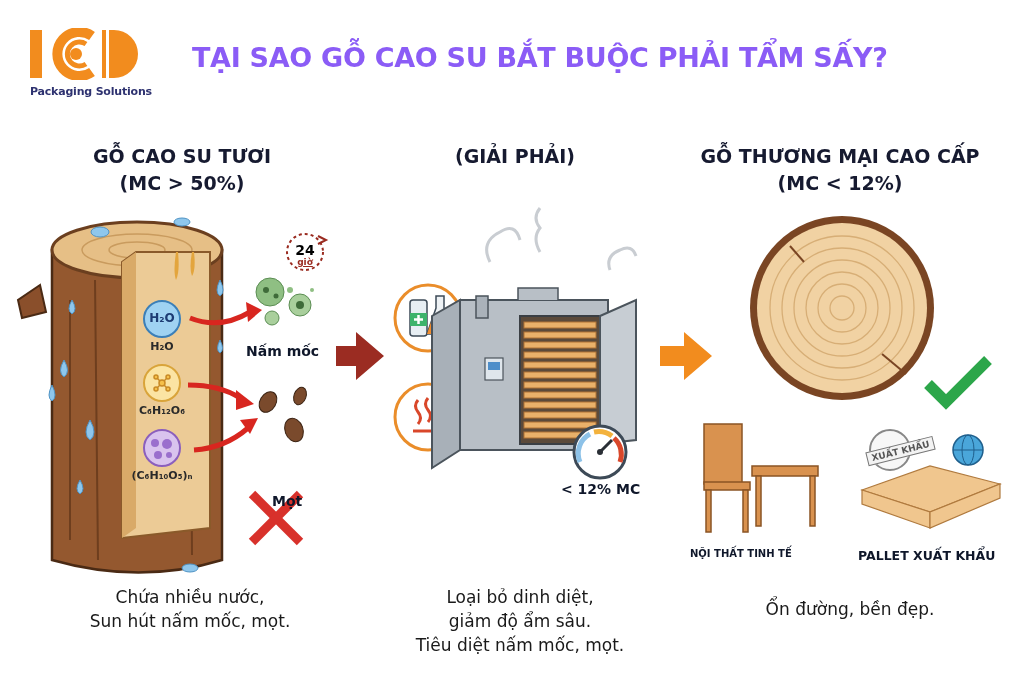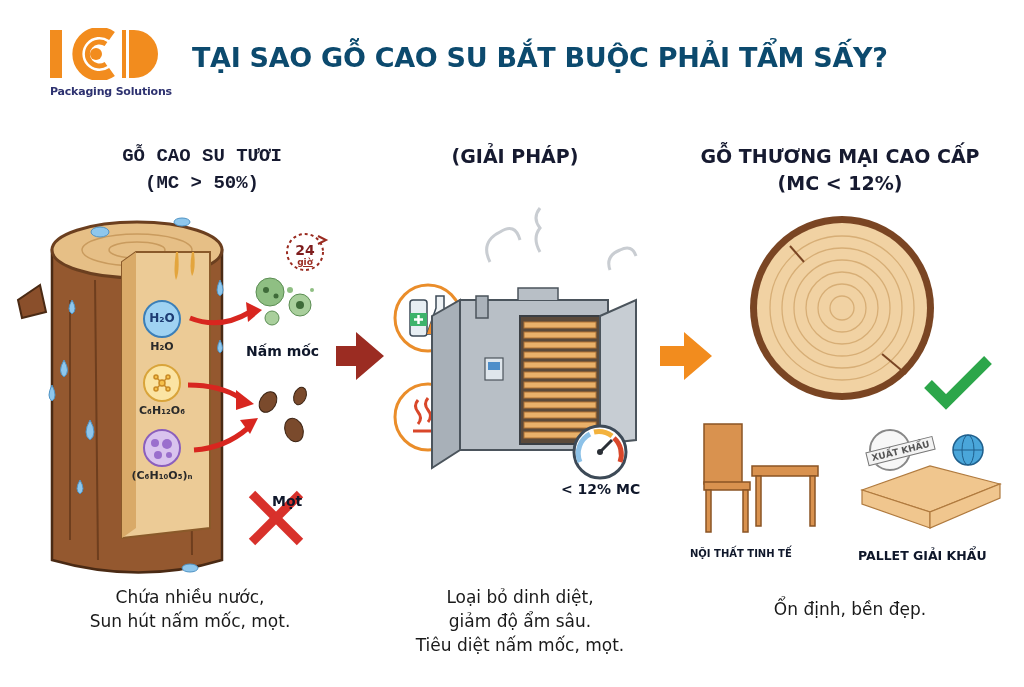--- a/index.html
+++ b/index.html
@@ -1,46 +1,46 @@
 <!DOCTYPE html>
 <html><head>
 <meta charset="utf-8">
 <style>
   * { box-sizing: border-box; margin: 0; padding: 0; }
   html, body { width: 1024px; height: 687px; background: #ffffff; overflow: hidden; }
   body { font-family: "DejaVu Sans", "Liberation Sans", sans-serif; color: #1b1e2e; position: relative; }
 
-  .logo { position: absolute; left: 28px; top: 28px; width: 130px; height: 72px; margin-left: 20px; }
+  .logo { position: absolute; left: 28px; top: 28px; width: 130px; height: 72px; }
   .logo-mark { position: absolute; left: 0; top: 0; }
   .logo-tag { position: absolute; left: 2px; top: 57px; font-size: 11px; font-weight: bold; color: #2e3270; letter-spacing: -0.2px; white-space: nowrap; }
 
-  .main-title { position: absolute; left: 192px; top: 42px; width: 820px; font-size: 27px; font-weight: bold; color: #0c4a6e; letter-spacing: -0.3px; white-space: nowrap; }
+  .main-title { position: absolute; left: 192px; top: 42px; width: 820px; font-size: 27px; font-weight: bold; color: #8b5cf6; letter-spacing: -0.3px; white-space: nowrap; }
 
   .col-head { position: absolute; top: 143px; text-align: center; font-size: 19px; font-weight: bold; color: #161a30; line-height: 27px; white-space: nowrap; }
-  .col-head.c1 { left: 52px; width: 300px; font-family: Liberation Mono, monospace; }
+  .col-head.c1 { left: 32px; width: 300px; }
   .col-head.c2 { left: 370px; width: 290px; }
   .col-head.c3 { left: 660px; width: 360px; }
 
   .col-desc { position: absolute; top: 585px; text-align: center; font-size: 17px; color: #1a1a1a; line-height: 24px; }
   .col-desc.c1 { left: 40px; width: 300px; }
   .col-desc.c2 { left: 375px; width: 290px; }
   .col-desc.c3 { left: 690px; width: 320px; top: 597px; }
 
   .svg-layer { position: absolute; left: 0; top: 0; }
 
   .lbl { position: absolute; font-weight: bold; color: #0f172a; white-space: nowrap; }
   .lbl-mold { left: 246px; top: 343px; font-size: 14px; }
   .lbl-beetle { left: 272px; top: 449px; font-size: 14px; margin-top: 44px; }
   .lbl-mc { left: 561px; top: 481px; font-size: 14px; }
   .lbl-furn { left: 690px; top: 548px; font-size: 10px; }
   .lbl-pallet { left: 858px; top: 548px; font-size: 12.5px; }
 
   .chem { position: absolute; font-size: 11px; font-weight: bold; color: #2a2a2a; text-align: center; width: 70px; }
   .chem-inner { position: absolute; font-size: 12px; font-weight: bold; color: #1d3b73; text-align: center; width: 40px; }
-  .clock-num { position: absolute; left: 290px; top: 243px; width: 30px; text-align: center; font-size: 14px; font-weight: bold; color: #7f1d1d; line-height: 14px; }
+  .clock-num { position: absolute; left: 290px; top: 243px; width: 30px; text-align: center; font-size: 14px; font-weight: bold; color: #000000; line-height: 14px; }
   .clock-unit { position: absolute; left: 290px; top: 257px; width: 30px; text-align: center; font-size: 9px; font-weight: bold; color: #9a2b20; text-decoration: underline; }
   .stamp { position: absolute; left: 866px; top: 444px; font-size: 9px; font-weight: bold; color: #555; transform: rotate(-14deg); border: 1.5px solid #777; background: #f3f3f3; padding: 1px 4px; }
 </style>
 </head>
 <body>
 
 <div class="logo">
   <svg class="logo-mark" width="120" height="52" viewBox="0 0 120 52">
     <rect x="2" y="2" width="12" height="48" fill="#F28C1E"></rect>
     <path d="M64 8 A22 22 0 1 0 64 44" fill="none" stroke="#F28C1E" stroke-width="10"></path>
@@ -52,21 +52,21 @@
   <div class="logo-tag">Packaging Solutions</div>
 </div>
 
 <div class="main-title">TẠI SAO GỖ CAO SU BẮT BUỘC PHẢI TẨM SẤY?</div>
 
 <div class="col-head c1">
   <div>GỖ CAO SU TƯƠI</div>
   <div>(MC &gt; 50%)</div>
 </div>
 <div class="col-head c2">
-  <div>(GIẢI PHÁP)</div>
+  <div>(GIẢI PHẢI)</div>
 </div>
 <div class="col-head c3">
   <div>GỖ THƯƠNG MẠI CAO CẤP</div>
   <div>(MC &lt; 12%)</div>
 </div>
 
 <svg class="svg-layer" width="1024" height="687" viewBox="0 0 1024 687">
 
   <g>
     <path d="M40 285 L18 300 L22 318 L46 312 Z" fill="#8a4f2b" stroke="#4a2a14" stroke-width="2"></path>
@@ -253,26 +253,26 @@
 <div class="chem-inner" style="left:142px;top:311px;">H₂O</div>
 <div class="chem" style="left:127px;top:340px;">H₂O</div>
 <div class="chem" style="left:127px;top:404px;">C₆H₁₂O₆</div>
 <div class="chem" style="left:127px;top:469px;">(C₆H₁₀O₅)ₙ</div>
 
 <div class="lbl lbl-mold">Nấm mốc</div>
 <div class="lbl lbl-beetle">Mọt</div>
 <div class="lbl lbl-mc">&lt; 12% MC</div>
 <div class="stamp">XUẤT KHẨU</div>
 <div class="lbl lbl-furn">NỘI THẤT TINH TẾ</div>
-<div class="lbl lbl-pallet">PALLET GIẢI KHẨU</div>
+<div class="lbl lbl-pallet">PALLET XUẤT KHẨU</div>
 
 <div class="col-desc c1">
   <div>Chứa nhiều nước,</div>
   <div>Sun hút nấm mốc, mọt.</div>
 </div>
 <div class="col-desc c2">
   <div>Loại bỏ dinh diệt,</div>
   <div>giảm độ ẩm sâu.</div>
   <div>Tiêu diệt nấm mốc, mọt.</div>
 </div>
 <div class="col-desc c3">
-  <div>Ổn định, bền đẹp.</div>
+  <div>Ổn đường, bền đẹp.</div>
 </div>
 
 </body></html>

